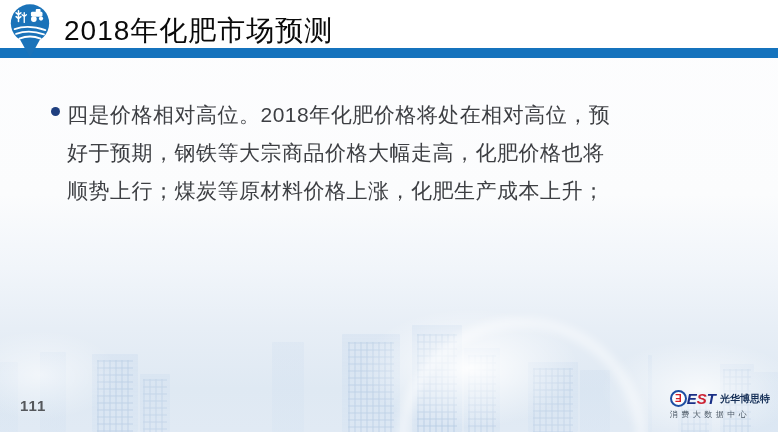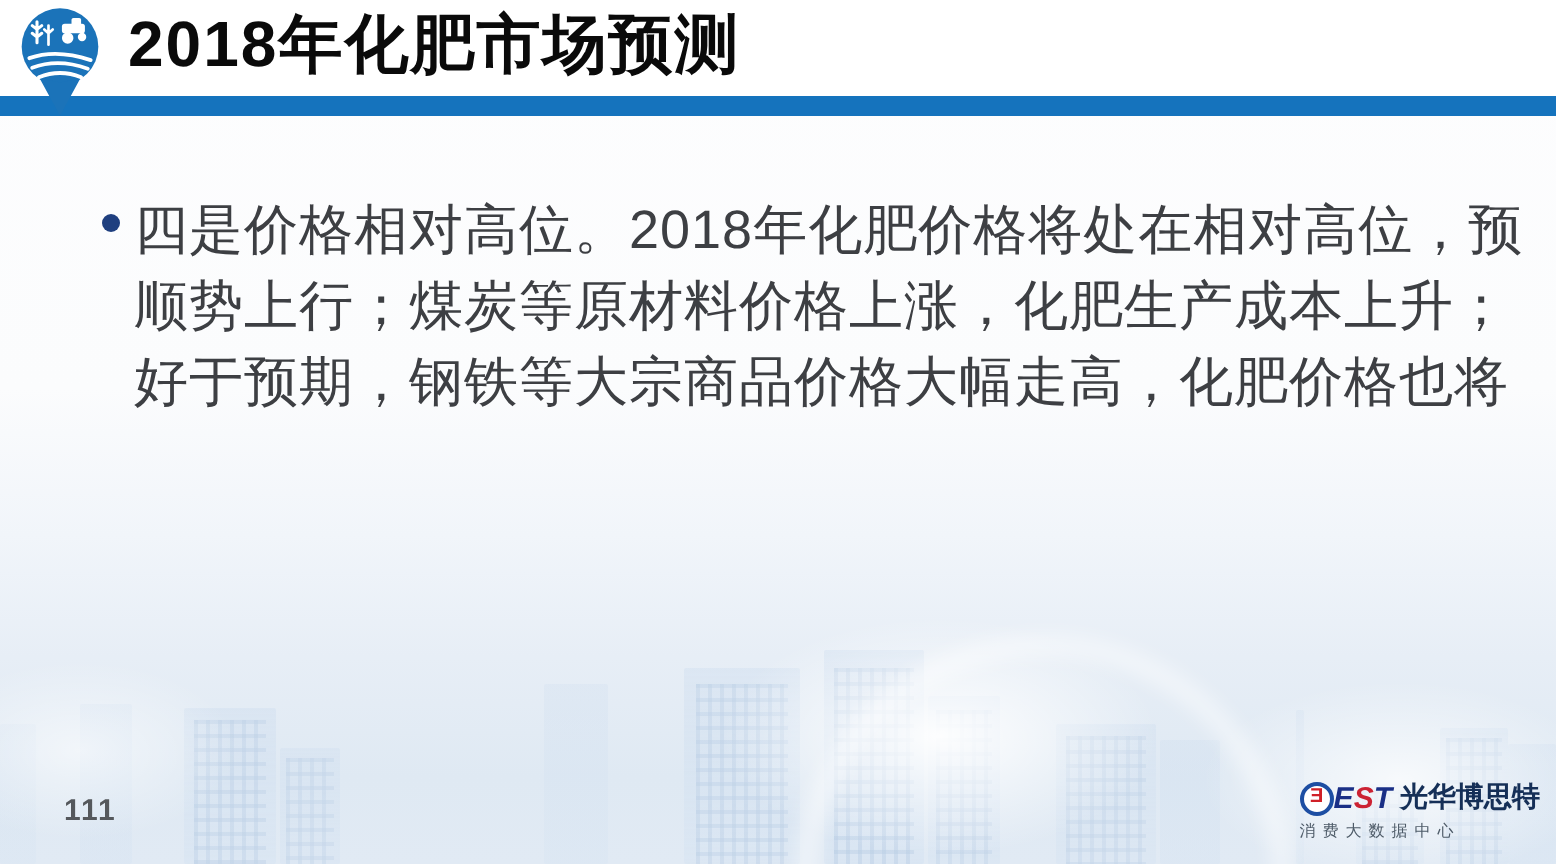--- a/index.html
+++ b/index.html
@@ -34,54 +34,54 @@
     position:absolute;border-radius:50%;
     border:9px solid rgba(255,255,255,0.55);
     filter:blur(5px);
   }
 
   
   .header-bar{position:absolute;top:0;left:0;right:0;height:48px;background:#ffffff;}
   .accent-bar{position:absolute;top:48px;left:0;right:0;height:10px;background:#1573bd;}
   .logo-pin{position:absolute;left:7px;top:2px;width:46px;height:58px;z-index:3;}
   .slide-title{
-    position:absolute;left:64px;top:1px;z-index:2;
-    font-size:32px;font-weight:700;color:#0a0a0a;letter-spacing:1px;
+    position:absolute;left:64px;top:12px;z-index:2;
+    font-size:28px;font-weight:400;color:#0a0a0a;letter-spacing:1px;
     white-space:nowrap;
   }
 
   
   .para{position:absolute;left:67px;top:96px;z-index:2;}
   .para .bullet{
     position:absolute;left:-16px;top:11px;
     width:9px;height:9px;border-radius:50%;
     background:#1f3f7f;
   }
   .para .line{
-    font-size:27px;line-height:38px;color:#3d3f43;
+    font-size:21px;line-height:38px;color:#3d3f43;
     white-space:nowrap;letter-spacing:0.5px;
   }
 
   
   .page-number{
     position:absolute;left:20px;top:397px;z-index:3;
-    font-size:15px;font-weight:700;color:#55585c;letter-spacing:1px;margin-left:12px;
+    font-size:15px;font-weight:700;color:#55585c;letter-spacing:1px;
   }
   .brand{position:absolute;right:8px;top:390px;z-index:3;text-align:right;}
   .brand-row{display:flex;align-items:center;justify-content:flex-end;}
   .best-icon{
     width:13px;height:13px;border:2px solid #1d4ea3;border-radius:50%;
     display:flex;align-items:center;justify-content:center;
     color:#d02028;font-weight:900;font-size:10px;line-height:1;
     background:#fff;
   }
   .best-letter{font-style:italic;font-weight:900;font-size:15px;line-height:1;}
   .best-e,.best-t{color:#1a2f86;}
   .best-s{color:#cc2233;}
-  .brand-cn{font-weight:800;font-size:14px;color:#152f57;margin-left:4px;white-space:nowrap;}
+  .brand-cn{font-weight:800;font-size:10px;color:#152f57;margin-left:4px;white-space:nowrap;}
   .brand-sub{
     font-size:8px;color:#4e5b68;letter-spacing:3.5px;margin-top:2px;
     white-space:nowrap;text-align:left;
   }
 </style>
 </head>
 <body>
 
 <div class="slide">
 
@@ -125,22 +125,22 @@
     <path d="M8 28 Q22 23 40 29" stroke="#ffffff" stroke-width="2" fill="none" stroke-linecap="round"></path>
     <path d="M9.5 33 Q23 28 38.5 33.5" stroke="#ffffff" stroke-width="2" fill="none" stroke-linecap="round"></path>
     <path d="M13 38 Q24 33.5 35 38" stroke="#ffffff" stroke-width="2" fill="none" stroke-linecap="round"></path>
   </svg>
 
   <div class="slide-title">2018年化肥市场预测</div>
 
   <div class="para">
     <span class="bullet"></span>
     <div class="line">四是价格相对高位。2018年化肥价格将处在相对高位，预</div>
+    <div class="line">好于预期，钢铁等大宗商品价格大幅走高，化肥价格也将</div>
     <div class="line">顺势上行；煤炭等原材料价格上涨，化肥生产成本上升；</div>
-    <div class="line">好于预期，钢铁等大宗商品价格大幅走高，化肥价格也将</div>
   </div>
 
   <div class="page-number">111</div>
 
   <div class="brand">
     <div class="brand-row">
       <span class="best-icon">Ǝ</span>
       <span class="best-letter best-e">E</span>
       <span class="best-letter best-s">S</span>
       <span class="best-letter best-t">T</span>

